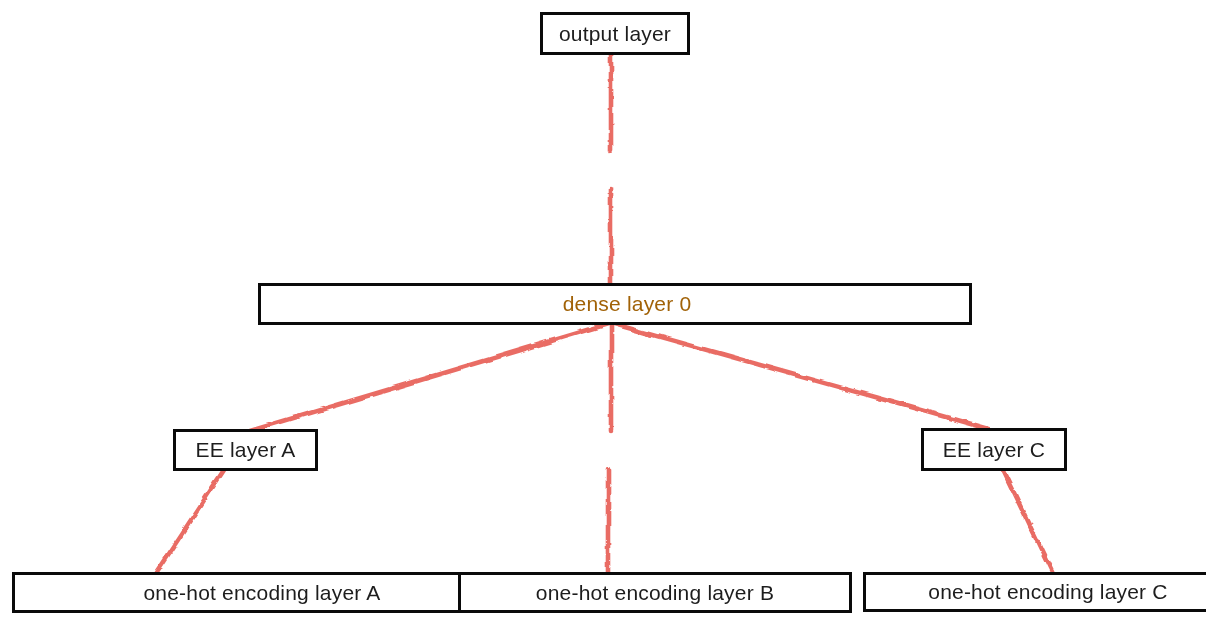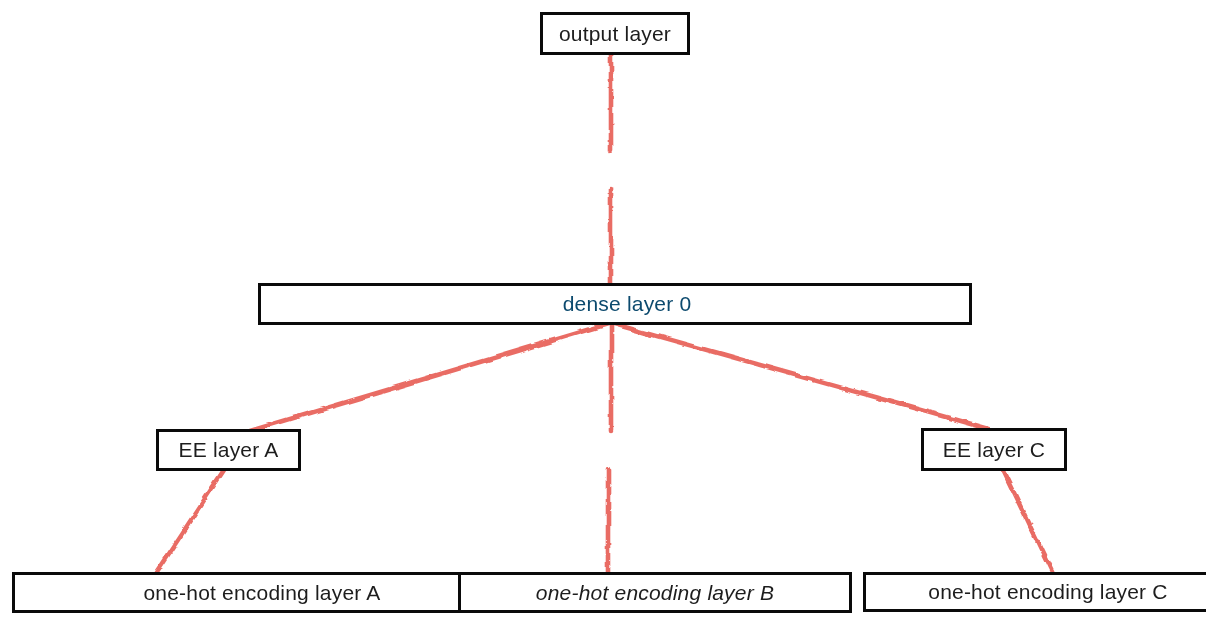--- a/index.html
+++ b/index.html
@@ -40,25 +40,25 @@
     justify-content: center;
     font-size: 21px;
     color: #1d1d1d;
     letter-spacing: 0.2px;
     white-space: nowrap;
     z-index: 1;
   }
   .node-output  { left: 540px; top: 12px;  width: 150px; height: 43px; }
   .node-dense1  { left: 258px; top: 148px; width: 714px; height: 42px; }
   .node-dense0  { left: 258px; top: 283px; width: 714px; height: 42px; }
-  .node-ee-a    { left: 156px; top: 429px; width: 145px; height: 42px; text-align: center; }
+  .node-ee-a    { left: 173px; top: 429px; width: 145px; height: 42px; text-align: center; }
   .node-ee-b    { left: 543px; top: 428px; width: 147px; height: 43px; }
   .node-ee-c    { left: 921px; top: 428px; width: 146px; height: 43px; }
   .node-oh-a    { left: 12px;  top: 572px; width: 500px; height: 41px; }
-  .node-oh-b    { left: 458px; top: 572px; width: 394px; height: 41px; font-style: italic; }
+  .node-oh-b    { left: 458px; top: 572px; width: 394px; height: 41px; }
   .node-oh-c    { left: 863px; top: 572px; width: 370px; height: 40px; }
 </style>
 </head>
 <body>
 
 <div id="canvas">
 
   <svg id="edges" width="1206" height="624" viewBox="0 0 1206 624">
     <defs>
       <filter id="crayon" filterUnits="userSpaceOnUse" x="-50" y="-50" width="1306" height="724">
@@ -76,21 +76,21 @@
       <line class="edge" x1="608" y1="470" x2="608" y2="573" stroke="#e8645d"></line>
       <line class="edge" x1="1003" y1="470" x2="1053" y2="574" stroke="#e8645d"></line>
     </g>
   </svg>
 
   <div class="node node-output" style="border-color: rgb(10, 10, 10); color: rgb(29, 29, 29);">
     <span>output layer</span>
   </div>
 
 
-  <div class="node node-dense0" style="border-color: rgb(10, 10, 10); color: #0c4a6e; padding-left: 24px;">
+  <div class="node node-dense0" style="border-color: rgb(10, 10, 10); color: #a16207; padding-left: 24px;">
     <span>dense layer 0</span>
   </div>
 
   <div class="node node-ee-a" style="border-color: rgb(10, 10, 10); color: rgb(29, 29, 29);">
     <span>EE layer A</span>
   </div>
 
 
   <div class="node node-ee-c" style="border-color: rgb(10, 10, 10); color: rgb(29, 29, 29);">
     <span>EE layer C</span>

